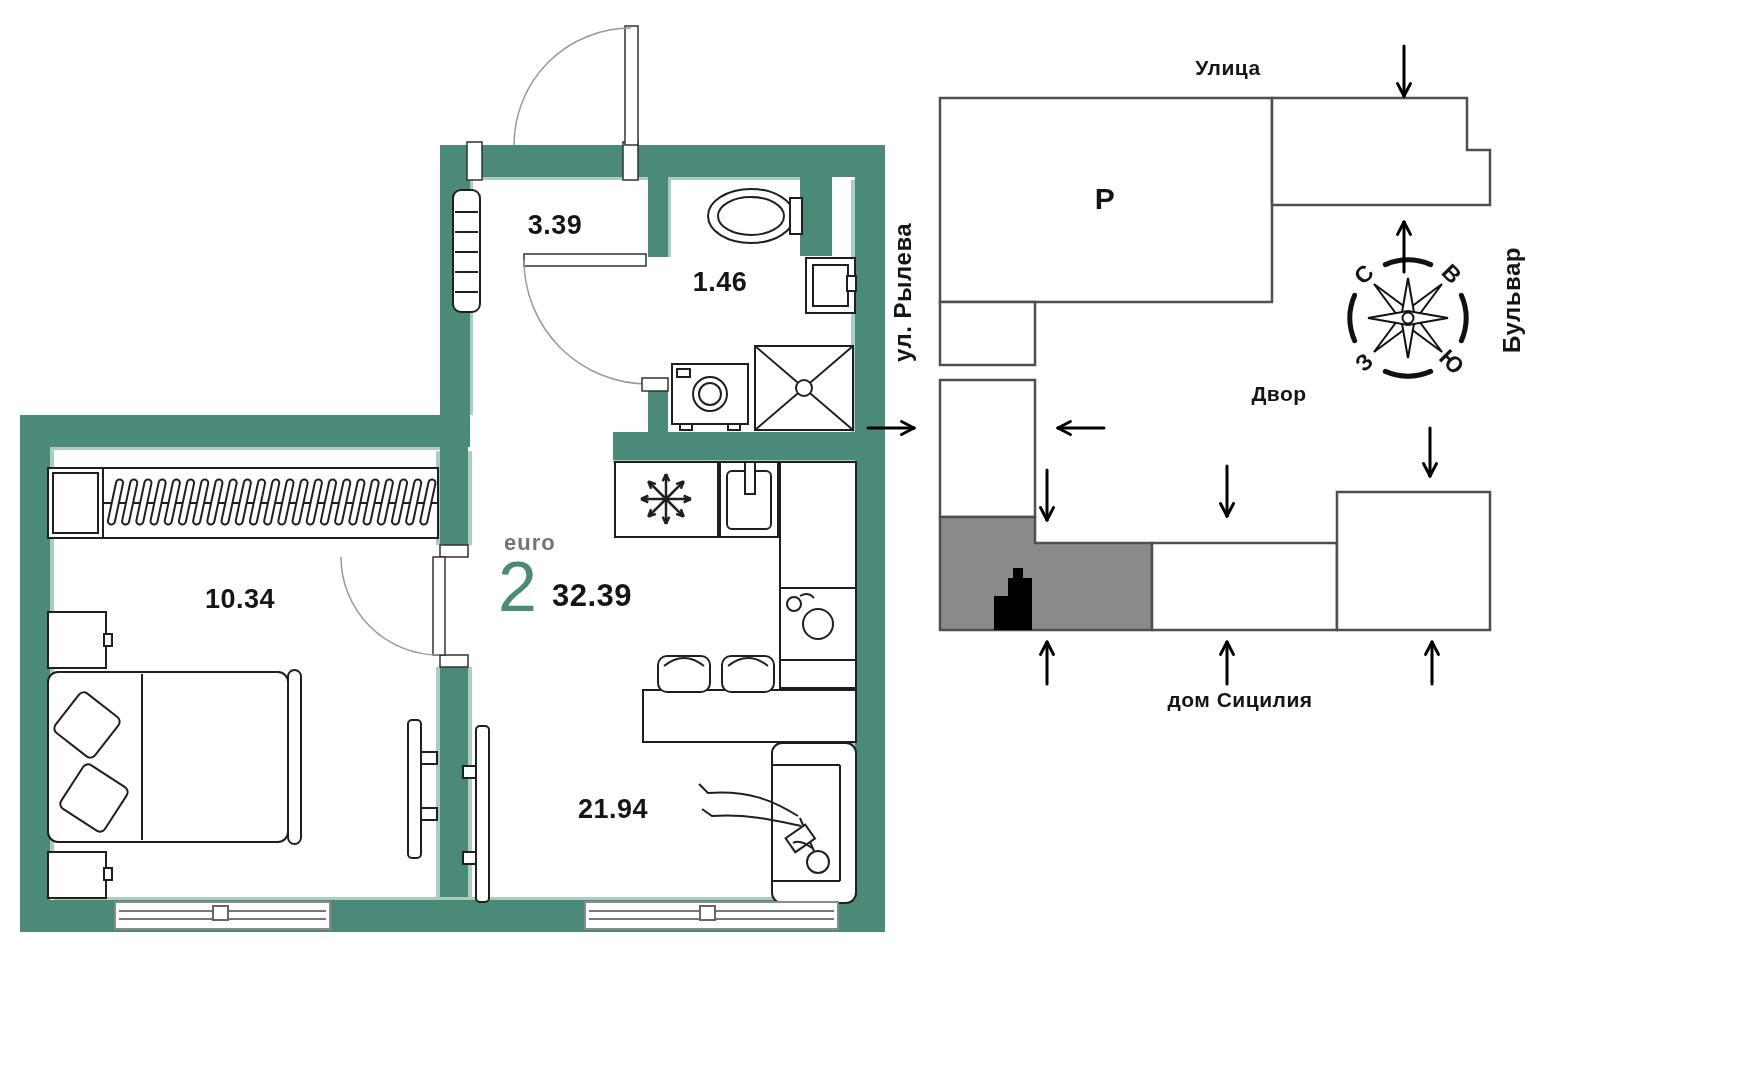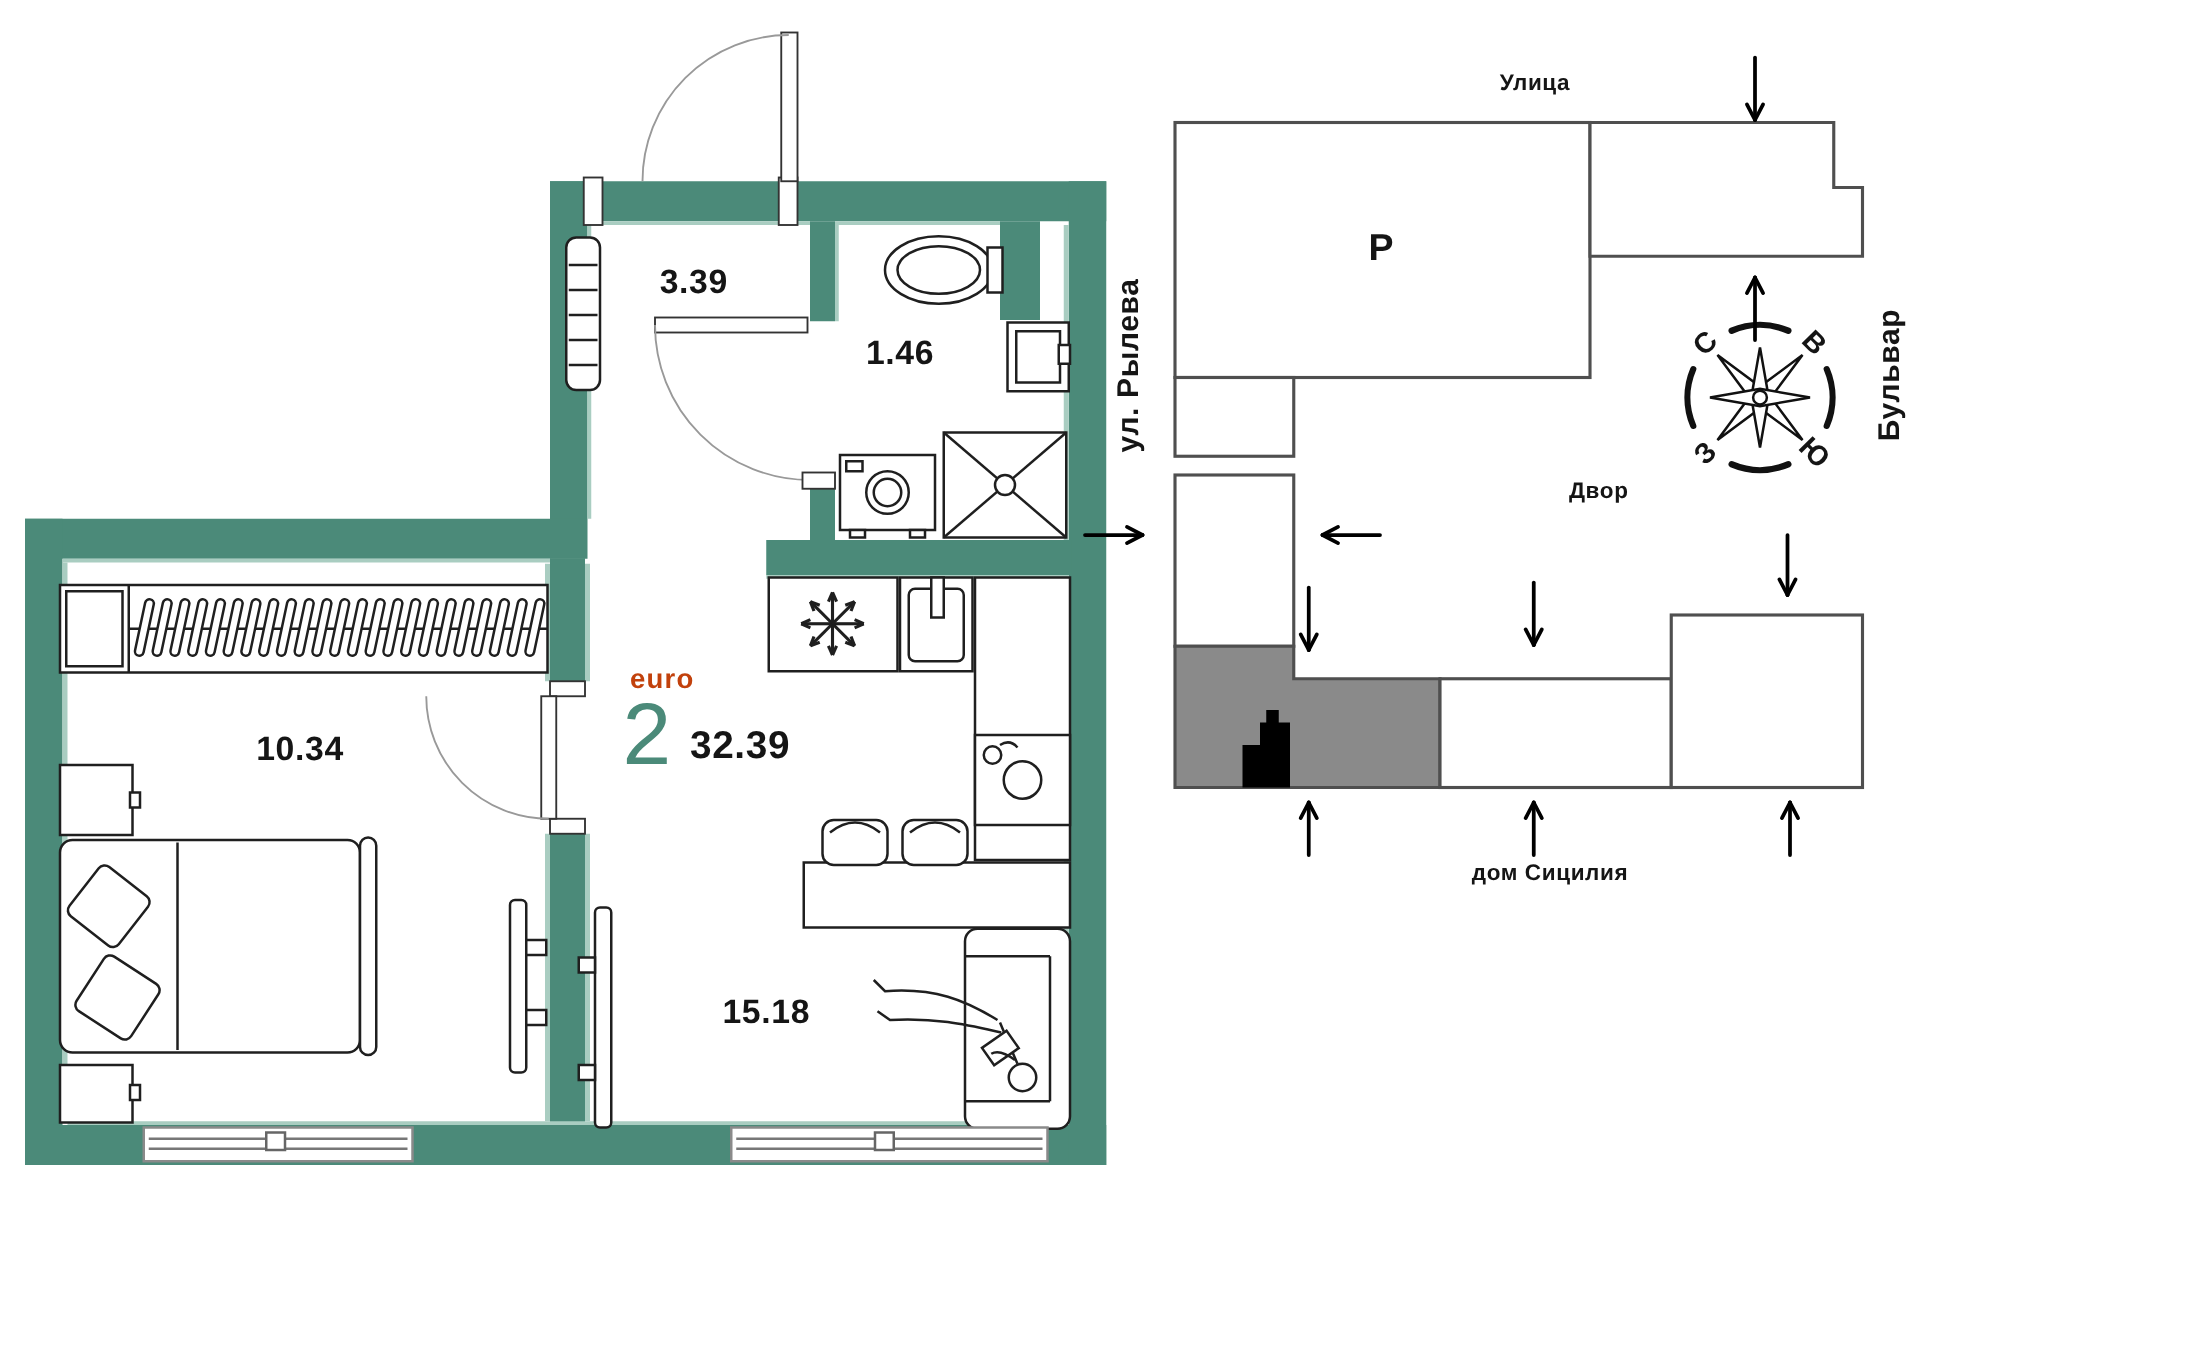--- a/index.html
+++ b/index.html
@@ -3,23 +3,23 @@
 <meta charset="utf-8">
 <style>
   html,body{margin:0;padding:0;background:#fff;}
   .stage{position:relative;width:1748px;height:1079px;background:#fff;overflow:hidden;
          font-family:"Liberation Sans", sans-serif;color:#111;}
   .wall{position:absolute;background:#4B8A79;z-index:1;}
   .wl{position:absolute;background:#A9CDC1;z-index:2;}
   svg.art{position:absolute;left:0;top:0;z-index:3;pointer-events:none;}
   .lbl{position:absolute;z-index:4;font-weight:700;font-size:27px;color:#151515;
        text-align:center;white-space:nowrap;letter-spacing:0.5px;}
-  .lbl.site{font-size:18px;}
+  .lbl.site{font-size:21px;}
   .rot{transform:rotate(-90deg);}
-  .euro{color:#c2410c;font-size:22px;font-weight:700;letter-spacing:1px;text-align:left;}
+  .euro{color:#737373;font-size:22px;font-weight:700;letter-spacing:1px;text-align:left;}
   .big2{color:#4B8A79;font-size:70px;font-weight:400;line-height:1;text-align:left;}
   .total{font-size:31px;font-weight:700;text-align:left;}
   .parkP{font-size:30px;font-weight:600;}
   .cmp{font-size:23px;font-weight:700;width:28px;height:28px;line-height:28px;}
 </style>
 </head>
 <body>
 
 <div class="stage">
 
@@ -313,21 +313,21 @@
         <line x1="1227" y1="642" x2="1220.5350915424192" y2="654.41792891891"></line>
         <line x1="1432" y1="684" x2="1432" y2="642"></line>
         <line x1="1432" y1="642" x2="1438.4649084575808" y2="654.41792891891"></line>
         <line x1="1432" y1="642" x2="1425.5350915424192" y2="654.41792891891"></line>
       </g>
   </svg>
 
   <div class="lbl" style="left:513px;top:210px;width:84px">3.39</div>
   <div class="lbl" style="left:678px;top:267px;width:84px">1.46</div>
   <div class="lbl" style="left:186px;top:584px;width:108px">10.34</div>
-  <div class="lbl" style="left:559px;top:794px;width:108px">15.18</div>
+  <div class="lbl" style="left:559px;top:794px;width:108px">21.94</div>
 
   <div class="lbl euro" style="left:504px;top:530px">euro</div>
   <div class="lbl big2" style="left:498px;top:552px">2</div>
   <div class="lbl total" style="left:552px;top:578px">32.39</div>
 
   <div class="lbl site" style="left:1158px;top:56px;width:140px">Улица</div>
   <div class="lbl site rot" style="left:838px;top:283px;width:130px;height:28px;font-size:24px">ул. Рылева</div>
   <div class="lbl site rot" style="left:1457px;top:286px;width:110px;height:28px;font-size:24px">Бульвар</div>
   <div class="lbl site" style="left:1224px;top:382px;width:110px">Двор</div>
   <div class="lbl site" style="left:1130px;top:688px;width:220px">дом Сицилия</div>

